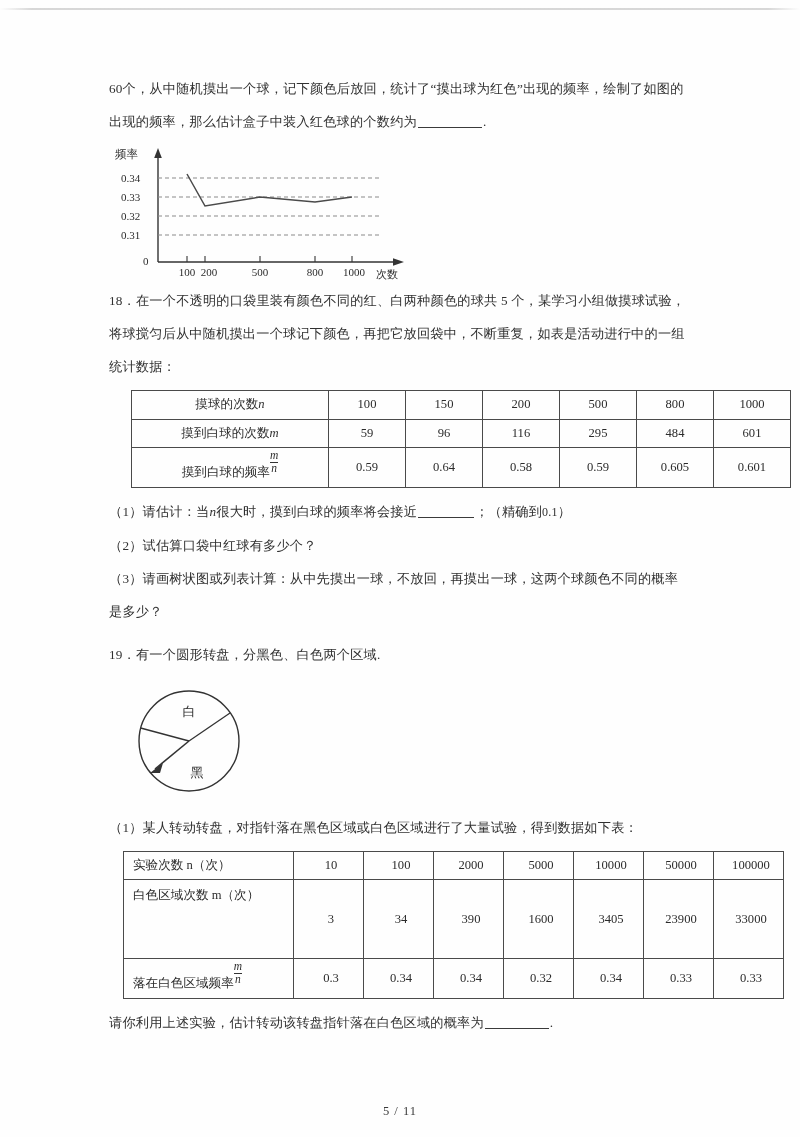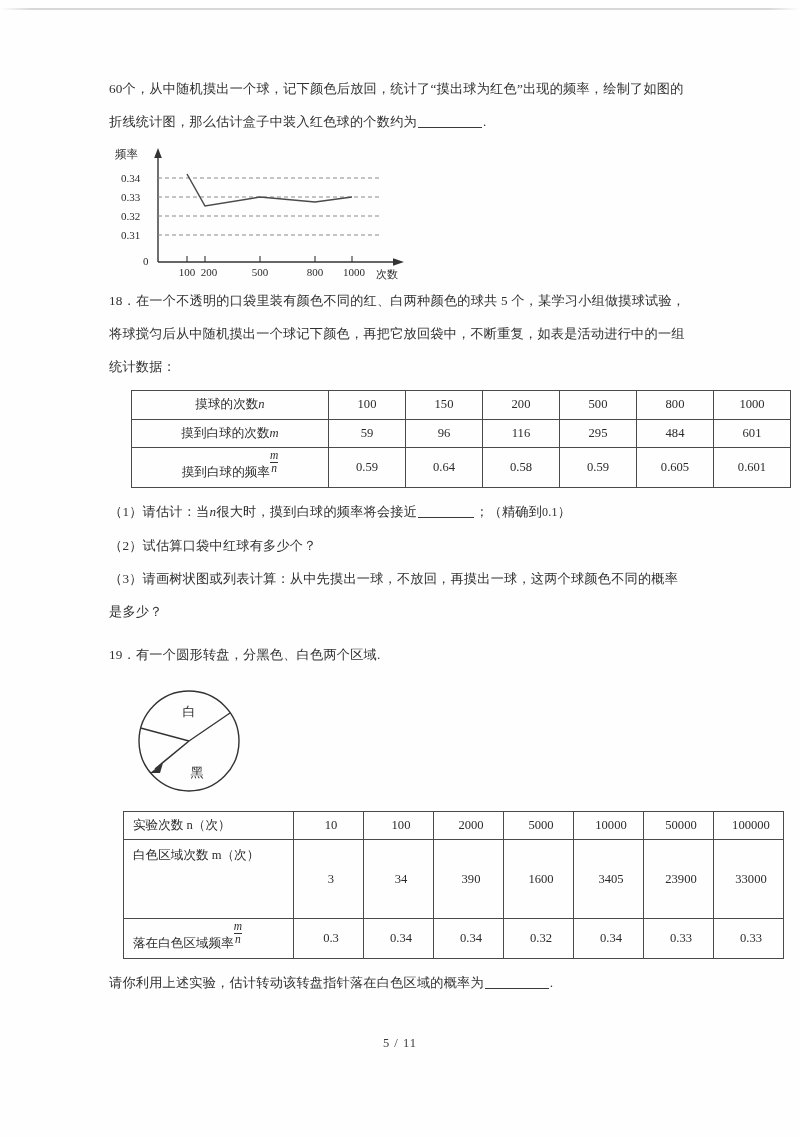--- a/index.html
+++ b/index.html
@@ -123,38 +123,38 @@
     font-size: 58px;
     letter-spacing: 1px;
     color: #e9e9ec;
     user-select: none;
     pointer-events: none;
     white-space: nowrap;
   }
   .footer {
     position: absolute;
     left: 0; right: 0;
-    top: 1036px;
+    top: 1104px;
     text-align: center;
     font-size: 12.5px;
     color: #3a3a3a;
     font-family: "Liberation Serif", serif;
     letter-spacing: 1px;
   }
 </style>
 </head>
 <body>
 
 <div class="page">
   <div class="page-top-edge"></div>
 
   <div class="content">
 
     <p class="para"><span>60个，从中随机摸出一个球，记下颜色后放回，统计了“摸出球为红色”出现的频率，绘制了如图的</span></p>
-    <p class="para"><span>折线统计图，那么估计盒子中装入红色球的个数约为</span><span class="blank-line"></span><span>.</span></p>
+    <p class="para"><span>出现的频率，那么估计盒子中装入红色球的个数约为</span><span class="blank-line"></span><span>.</span></p>
 
     <div class="chart-wrap">
       <svg width="300" height="140" viewBox="0 0 300 140">
 
         <text x="2" y="14" font-family="Liberation Serif, serif" font-size="11.5" fill="#303030">频率</text>
 
         <line x1="45" y1="12" x2="45" y2="118" stroke="#333" stroke-width="1.4"></line>
         <polygon points="45,4 41.2,14 48.8,14" fill="#333"></polygon>
 
         <line x1="45" y1="118" x2="283" y2="118" stroke="#333" stroke-width="1.4"></line>
@@ -240,20 +240,21 @@
         <line x1="58" y1="58" x2="99" y2="30" stroke="#333" stroke-width="1.3"></line>
 
         <line x1="58" y1="58" x2="24" y2="86" stroke="#333" stroke-width="1.6"></line>
         <polygon points="19,90 32,80 29,90" fill="#333"></polygon>
 
         <text x="58" y="33" text-anchor="middle" font-family="Liberation Serif, serif" font-size="13" fill="#2b2b2b">白</text>
         <text x="66" y="94" text-anchor="middle" font-family="Liberation Serif, serif" font-size="13" fill="#2b2b2b">黑</text>
       </svg>
     </div>
 
+    <p class="para">（1）某人转动转盘，对指针落在黑色区域或白色区域进行了大量试验，得到数据如下表：</p>
 
     <table class="dtable t2">
       <tbody>
         <tr>
           <td class="rowhead">实验次数 n（次）</td>
           <td class="val">10</td>
           <td class="val">100</td>
           <td class="val">2000</td>
           <td class="val">5000</td>
           <td class="val">10000</td>

